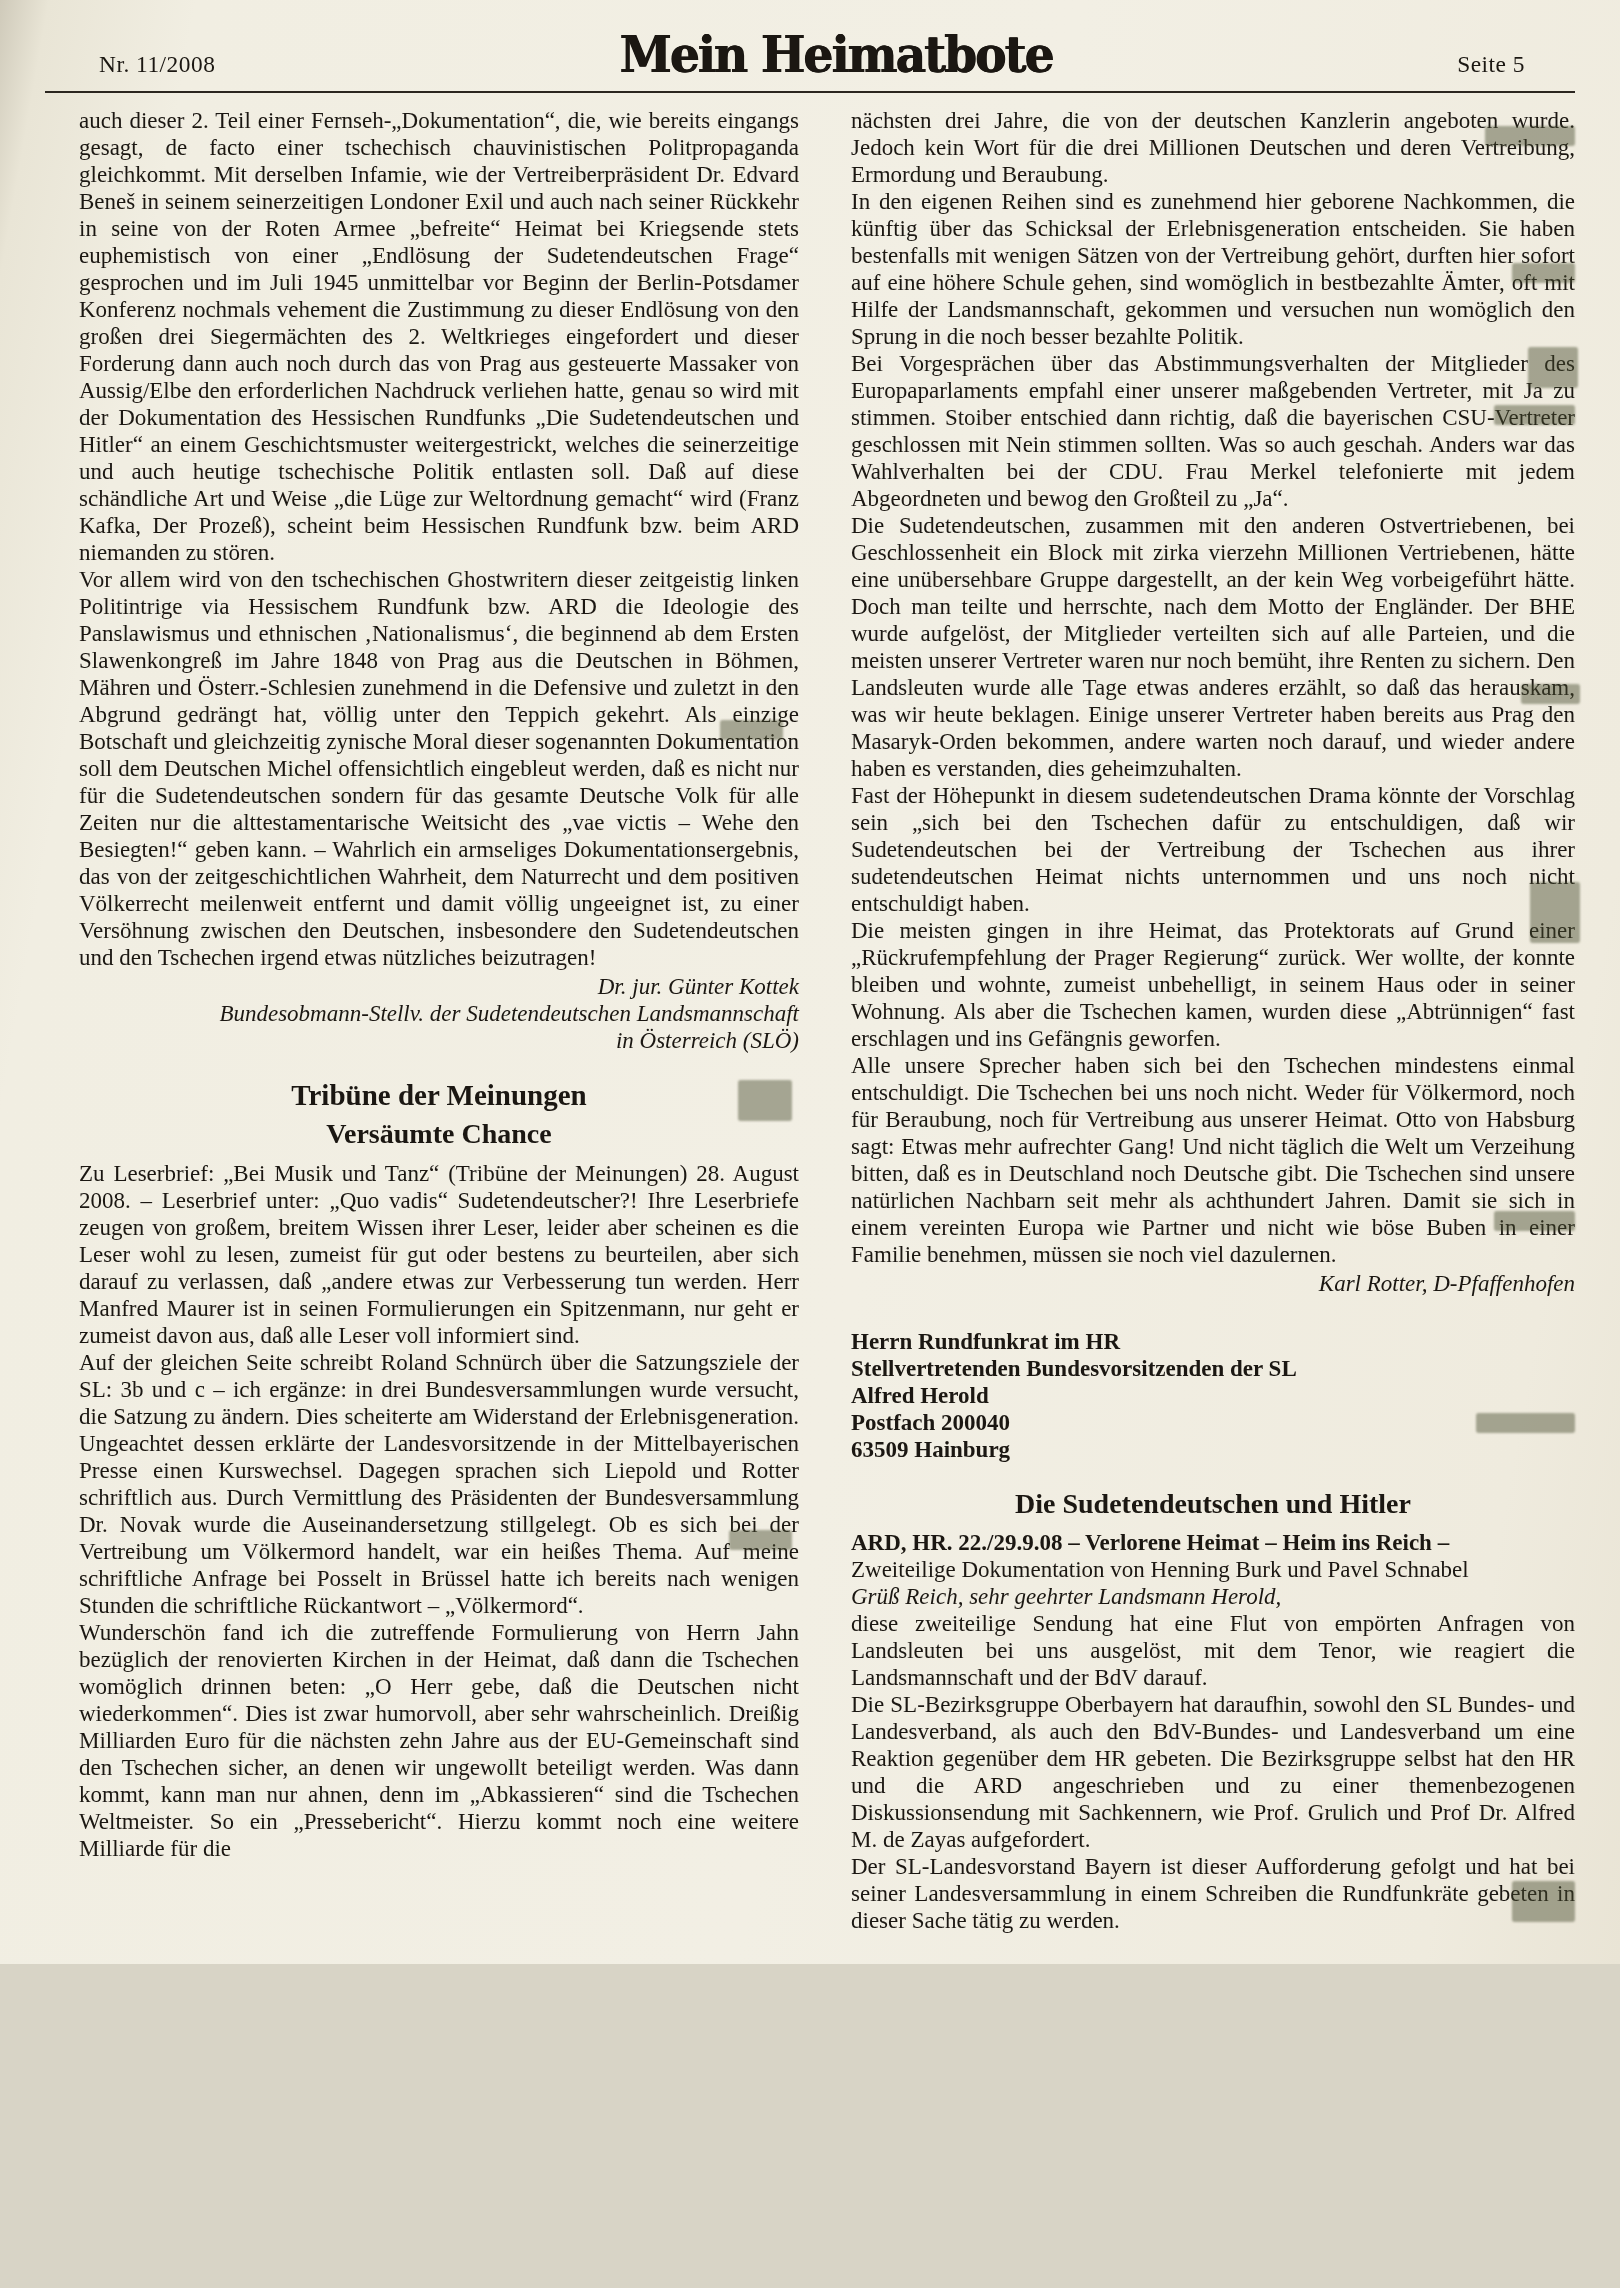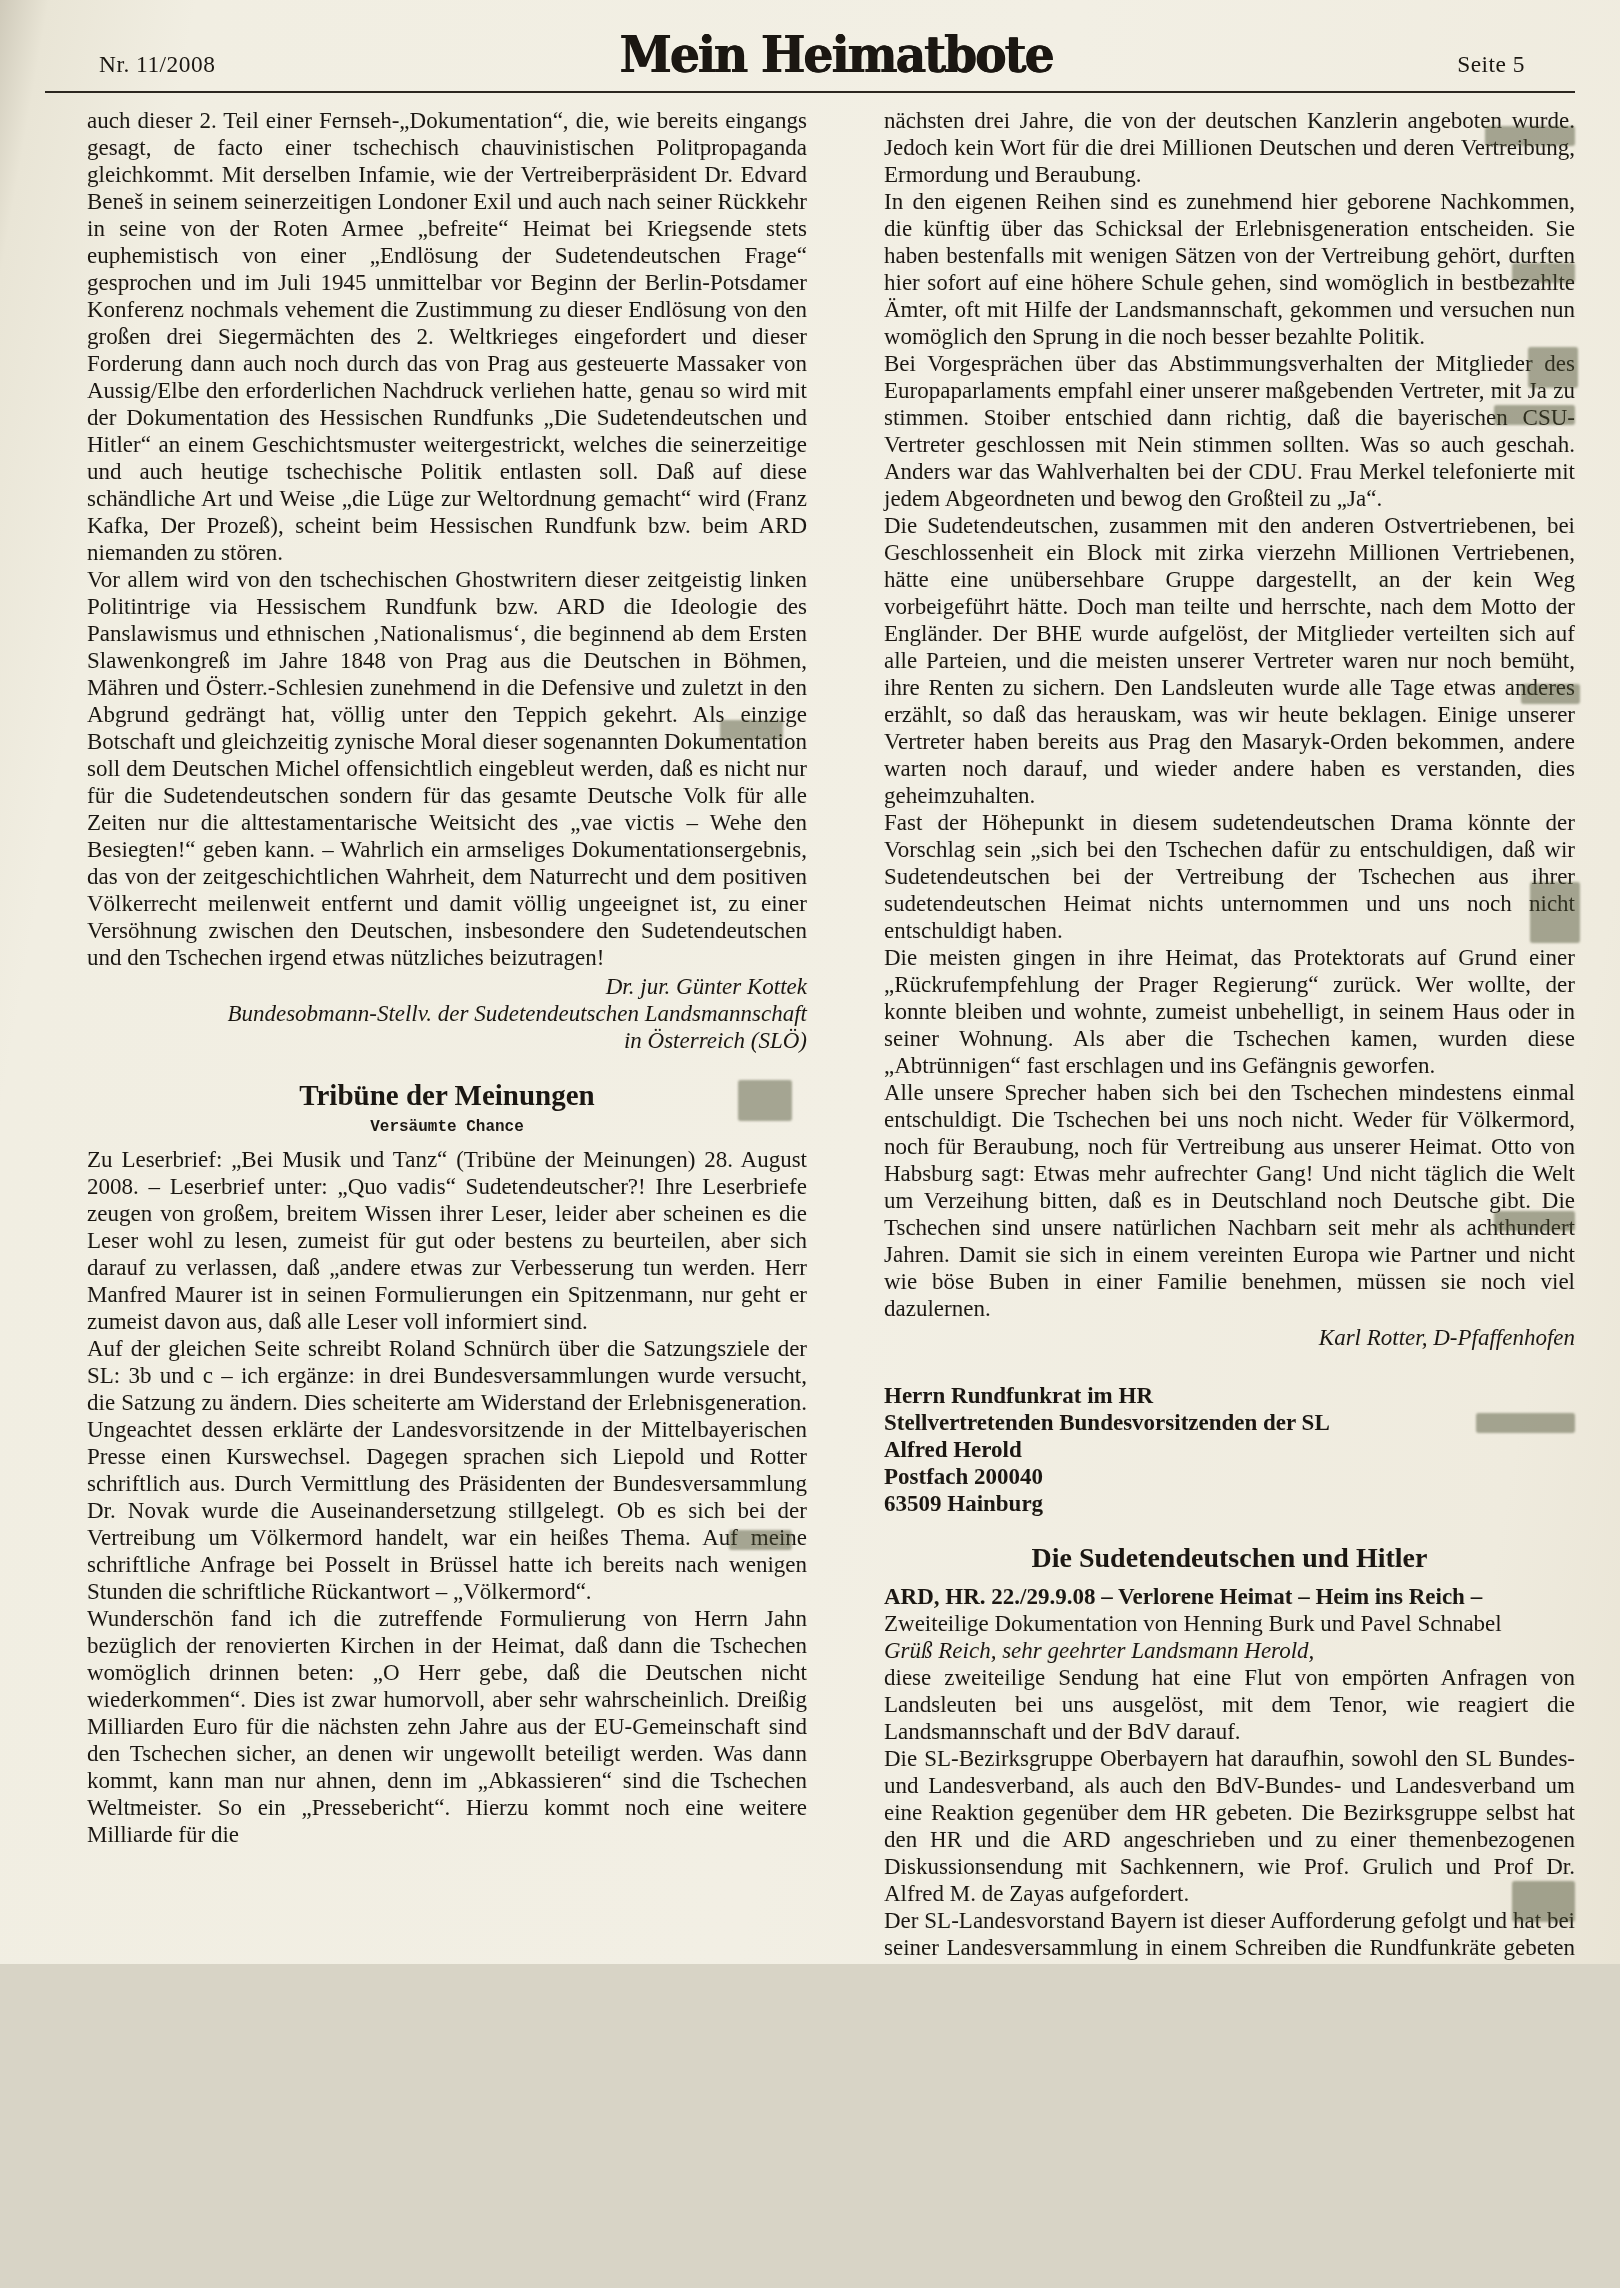--- a/index.html
+++ b/index.html
@@ -33,23 +33,22 @@
     font-family: "DejaVu Serif", serif;
     font-weight: bold;
     font-size: 47px;
     letter-spacing: -1.8px;
     transform: scaleY(1.08);
     text-shadow: 0.5px 0 0 #1b1712, -0.5px 0 0 #1b1712;
     white-space: nowrap;
   }
   .columns {
     display: flex;
-    gap: 77px;
+    gap: 52px;
     padding: 14.4px 45px 0 79px;
-    margin-left: 8px;
   }
   .col { width: 50%; }
   .col-left { width: 720px; flex: 0 0 720px; }
   .col-right { flex: 1; }
   p.body-text {
     margin: 0;
     font-size: 23px;
     line-height: 27px;
     text-align: justify;
     hyphens: auto;
@@ -63,24 +62,23 @@
     line-height: 27px;
   }
   h2.section-title {
     text-align: center;
     font-size: 29px;
     margin: 25px 0 5.4px 0;
     font-weight: bold;
   }
   h3.letter-title {
     text-align: center;
-    font-size: 16px;
+    font-size: 28px;
     margin: 0 0 10.8px 0;
     font-weight: bold;
-    font-family: Liberation Mono, monospace;
   }
   .address-block { margin: 31px 0 0 0; font-weight: bold; }
   .address-line {
     display: block;
     font-size: 23px;
     line-height: 27px;
   }
   h2.article-title {
     text-align: center;
     font-size: 28px;

